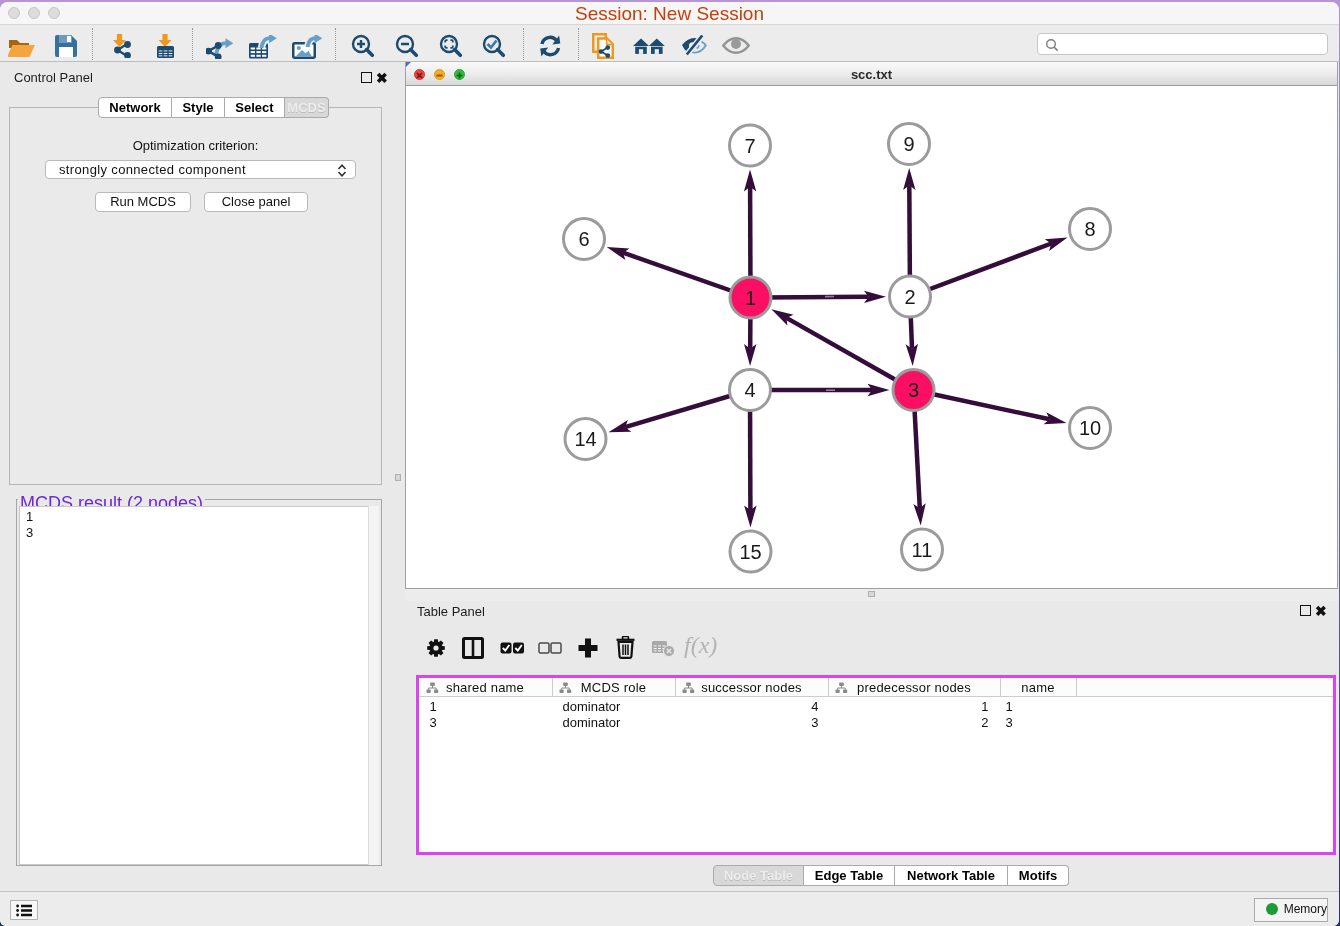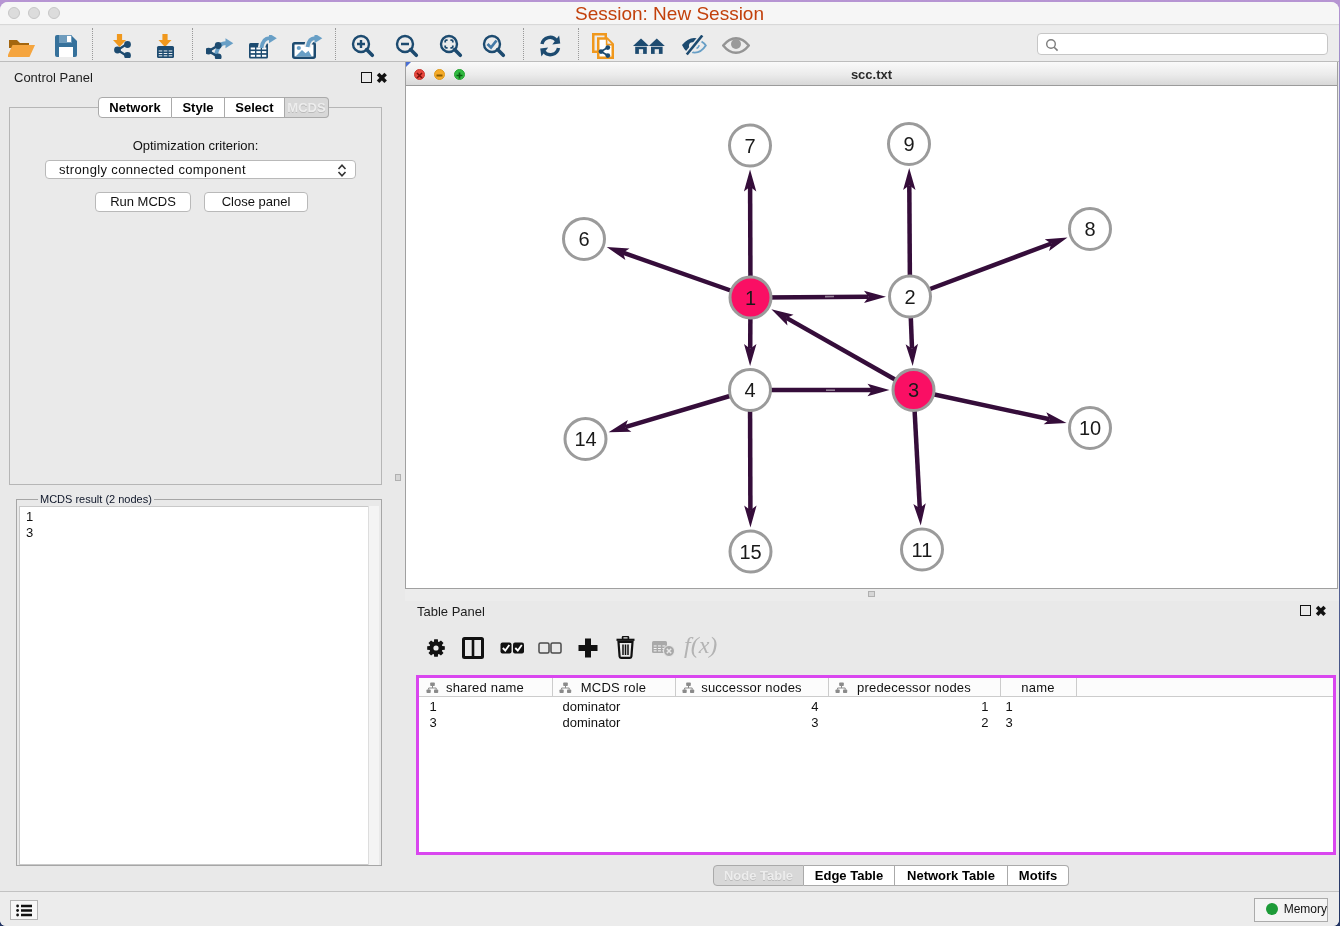--- a/index.html
+++ b/index.html
@@ -26,21 +26,21 @@
 .seg div { font-weight:bold; border:1px solid #aaa; border-left:none; background:#fff; color:#000; text-align:center; line-height:20px; }
 .seg div:first-child { border-left:1px solid #aaa; border-radius:4px 0 0 4px; }
 .seg div:last-child { border-radius:0 4px 4px 0; }
 .seg div.dis { background:#d8d8d8; color:#ededed; text-shadow:0 1px 0 #bbb; }
 #cp-tabpane { position:absolute; left:9px; top:45px; width:373px; height:378px; border:1px solid #b6b6b6; background:#eaeaea; }
 #opt-label { position:absolute; left:0; top:75px; width:100%; text-align:center; font-size:13px; color:#111; }
 #opt-select { position:absolute; left:35px; top:52px; width:311px; height:19px; background:#fff; border:1px solid #b9b9b9; border-radius:4px; font-size:13px; letter-spacing:0.35px; color:#111; line-height:17px; padding-left:13px; }
 .btn { position:absolute; height:20px; background:#fff; border:1px solid #b9b9b9; border-radius:4px; font-size:13px; color:#111; text-align:center; line-height:18px; }
 
 #fs { position:absolute; left:16px; top:437px; width:366px; height:367px; border:1px solid #a6a6a6; }
-#fs-legend { position:absolute; left:21px; top:-7px; background:#e9e9e9; padding:0 2px; font-size:11px; color:#0f172a; }
+#fs-legend { position:absolute; left:1px; top:-7px; background:#e9e9e9; padding:0 2px; font-size:18px; color:#6d28d9; }
 #fs-inner { position:absolute; left:2px; top:6px; width:360px; height:359px; background:#fff; border:1px solid #c9c9c9; font-size:13px; color:#111; line-height:16px; padding:2px 0 0 6px; }
 #fs-sb { position:absolute; right:2px; top:6px; width:11px; height:359px; background:#f4f4f4; border-left:1px solid #ddd; }
 
 #netframe { position:absolute; left:405px; top:60px; width:933px; height:527px; border-left:1px solid #a0a0a0; border-right:1px solid #a0a0a0; border-bottom:1px solid #a0a0a0; background:#fff; }
 #net-tb { position:absolute; left:0; top:0; width:100%; height:24px; background:linear-gradient(#fafafa, #ebebeb 55%, #d8d8d8); border-bottom:1px solid #9b9b9b; }
 .wl { position:absolute; top:7px; width:11px; height:11px; border-radius:50%; }
 #net-title { position:absolute; left:0; top:0; width:100%; height:25px; line-height:25px; text-align:center; font-size:13px; font-weight:bold; color:#2a2a2a; }
 
 #vsplit { position:absolute; left:391px; top:60px; width:14px; height:829px; background:#e9e9e9; }
 #hsplit { position:absolute; left:405px; top:587px; width:935px; height:12px; background:#ececec; }

